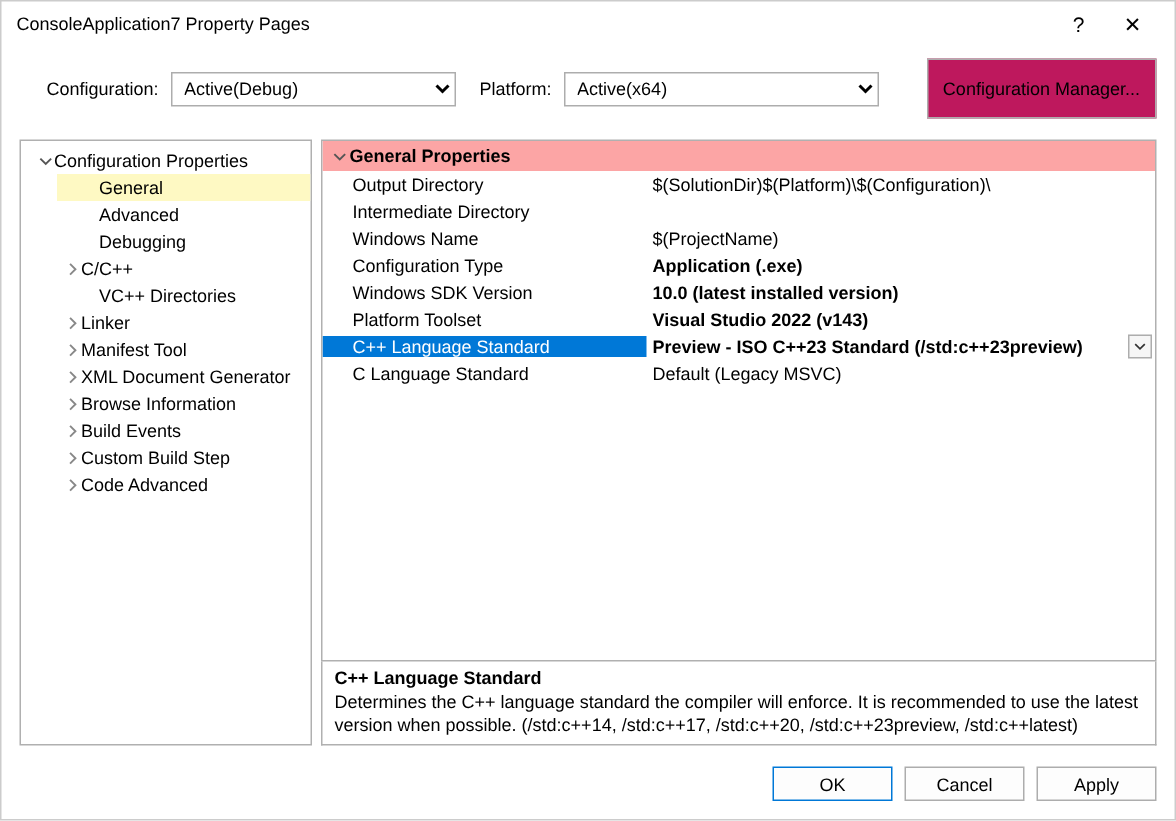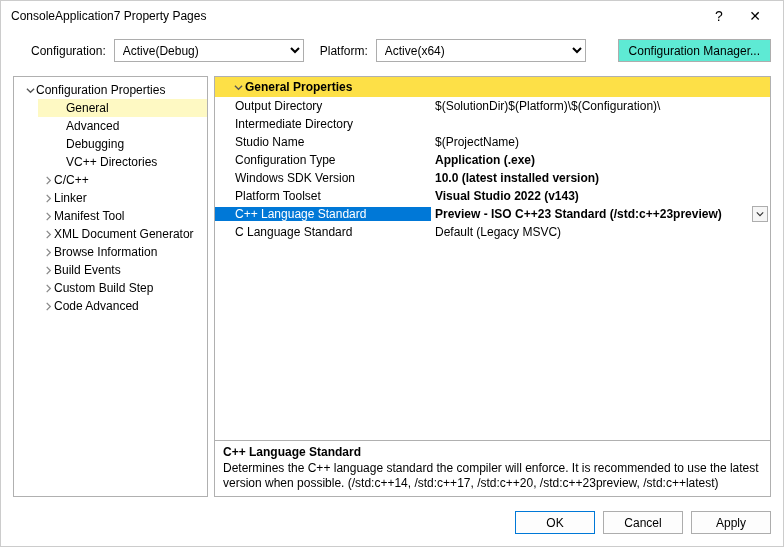--- a/index.html
+++ b/index.html
@@ -7,35 +7,35 @@
 
 .title-bar { display: flex; align-items: center; padding: 4px 10px; height: 30px; }
 .title-bar .title { flex: 1; font-size: 12px; }
 .title-bar .ctl { width: 36px; text-align: center; font-size: 14px; cursor: default; }
 
 .config-row { display: flex; align-items: center; padding: 8px 12px; gap: 8px; }
 .config-row label { font-size: 12px; margin-left: 18px; }
 .config-row select { height: 23px; border: 1px solid #adadad; background: #fff; padding: 1px 4px; font-size: 12px; }
 #configuration-select { width: 190px; }
 #platform-select { width: 210px; }
-.config-row .btn { height: 23px; border: 1px solid #adadad; background: #5eead4; padding: 0 10px; font-size: 12px; cursor: pointer; }
+.config-row .btn { height: 40px; border: 1px solid #adadad; background: #be185d; padding: 0 10px; font-size: 12px; cursor: pointer; }
 
 .main-area { flex: 1; display: flex; padding: 6px 12px 6px 12px; gap: 6px; overflow: hidden; }
 
 .tree-panel { width: 195px; border: 1px solid #b0b0b0; overflow: auto; padding: 4px 0; }
 .tree-root { padding-left: 6px; }
 .tree-row { display: flex; align-items: center; height: 18px; padding-left: 4px; cursor: default; white-space: nowrap; }
 .tree-row .arrow { width: 12px; display: inline-flex; justify-content: center; }
 .tree-row.selected { background: #fef9c3; }
 .tree-children { padding-left: 18px; }
 .arrow svg { width: 9px; height: 9px; }
 
 .right-panel { flex: 1; display: flex; flex-direction: column; gap: 0; }
 .prop-grid { flex: 1; border: 1px solid #b0b0b0; overflow: auto; }
-.group-header { display: flex; align-items: center; height: 20px; padding-left: 16px; background: #fde047; }
+.group-header { display: flex; align-items: center; height: 20px; padding-left: 4px; background: #fca5a5; }
 .group-header .arrow { width: 14px; display: inline-flex; justify-content: center; }
 .group-header .gh-text { font-weight: 600; }
 .prop-row { display: flex; align-items: center; height: 18px; }
 .prop-row .prop-name { width: 216px; padding-left: 20px; }
 .prop-row .prop-val { flex: 1; padding-left: 4px; display: flex; align-items: center; }
 .prop-row.bold .prop-val-text { font-weight: 600; }
 .prop-row.selected { }
 .prop-row.selected .prop-name { background: #0078d7; color: #fff; }
 .prop-row.selected .prop-val-text { font-weight: 600; }
 .prop-row .dd-btn { margin-left: auto; margin-right: 2px; width: 16px; height: 16px; border: 1px solid #adadad; background: #f6f6f6; display: flex; align-items: center; justify-content: center; }
@@ -88,30 +88,30 @@
           </div>
           <div class="tree-row">
             <span class="arrow"></span>
             <span style="padding-left: 12px; text-align: right;">Advanced</span>
           </div>
           <div class="tree-row">
             <span class="arrow"></span>
             <span style="padding-left: 12px;">Debugging</span>
           </div>
           <div class="tree-row">
+            <span class="arrow">
+              <svg viewBox="0 0 10 10">
+                <path d="M3 1 L7 5 L3 9" fill="none" stroke="#888" stroke-width="1.4"></path>
+              </svg>
+            </span>
+            <span>C/C++</span>
+          </div>
+          <div class="tree-row">
             <span class="arrow"></span>
             <span style="padding-left: 12px;">VC++ Directories</span>
-          </div>
-          <div class="tree-row">
-            <span class="arrow">
-              <svg viewBox="0 0 10 10">
-                <path d="M3 1 L7 5 L3 9" fill="none" stroke="#888" stroke-width="1.4"></path>
-              </svg>
-            </span>
-            <span>C/C++</span>
           </div>
           <div class="tree-row">
             <span class="arrow">
               <svg viewBox="0 0 10 10">
                 <path d="M3 1 L7 5 L3 9" fill="none" stroke="#888" stroke-width="1.4"></path>
               </svg>
             </span>
             <span>Linker</span>
           </div>
           <div class="tree-row">
@@ -180,21 +180,21 @@
           <div class="prop-row">
             <div class="prop-name">Output Directory</div>
             <div class="prop-val">
               <span class="prop-val-text">$(SolutionDir)$(Platform)\$(Configuration)\</span>
             </div>
           </div>
           <div class="prop-row">
             <div class="prop-name">Intermediate Directory</div>
           </div>
           <div class="prop-row">
-            <div class="prop-name">Studio Name</div>
+            <div class="prop-name">Windows Name</div>
             <div class="prop-val">
               <span class="prop-val-text">$(ProjectName)</span>
             </div>
           </div>
           <div class="prop-row bold">
             <div class="prop-name">Configuration Type</div>
             <div class="prop-val">
               <span class="prop-val-text">Application (.exe)</span>
             </div>
           </div>

